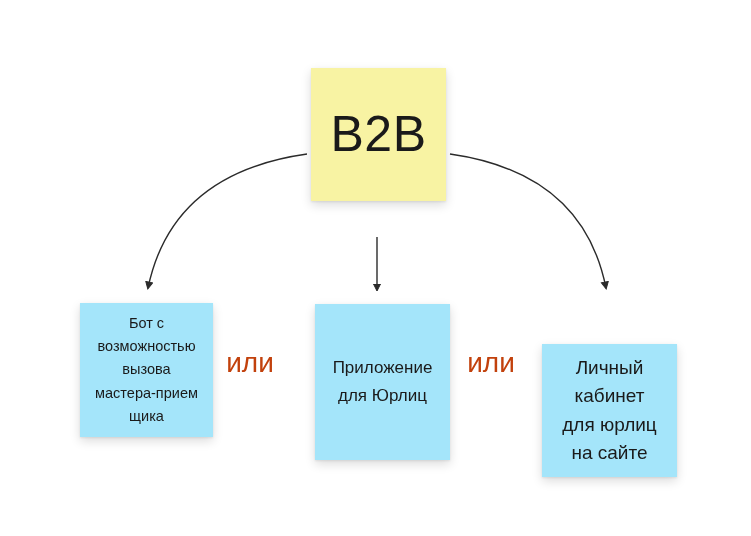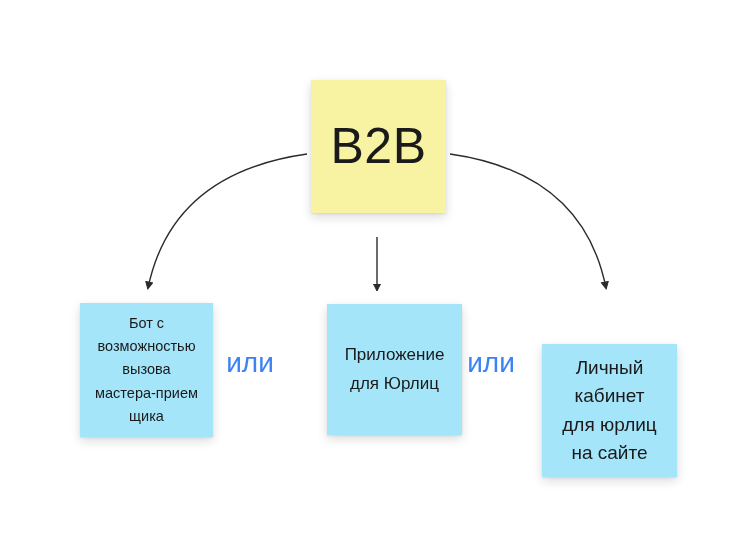--- a/index.html
+++ b/index.html
@@ -27,51 +27,51 @@
     align-items: center;
     justify-content: center;
     text-align: center;
     box-shadow: 0 4px 10px rgba(0,0,0,0.14), 0 1px 2px rgba(0,0,0,0.08);
     color: #1a1a1a;
   }
   .sticky .label {
     white-space: pre-line;
   }
   .note-root {
-    left: 311px; top: 80px;
+    left: 311px; top: 68px;
     width: 135px; height: 133px;
     font-size: 50px;
     line-height: 1.1;
     letter-spacing: 0.5px;
   }
   .note-opt1 {
     left: 80px; top: 303px;
     width: 133px; height: 134px;
     font-size: 14.5px;
     line-height: 1.6;
   }
   .note-opt2 {
-    left: 327px; top: 304px;
-    width: 135px; height: 131px;
+    left: 315px; top: 304px;
+    width: 135px; height: 156px;
     font-size: 17px;
     line-height: 1.65;
   }
   .note-opt3 {
     left: 542px; top: 304px;
     width: 135px; height: 133px;
     font-size: 19px;
     line-height: 1.5;
   }
   .or-label {
     position: absolute;
     top: 346px;
     transform: translateX(-50%);
     font-size: 28px;
     line-height: 34px;
-    color: #3b82f6;
+    color: #c2410c;
   }
   .or-1 { left: 250px; }
   .or-2 { left: 491px; }
 </style>
 </head>
 <body style="background: rgb(255, 255, 255);">
 
 <div class="board">
 
   <svg class="arrows-layer" viewBox="0 0 751 536" xmlns="http://www.w3.org/2000/svg">

